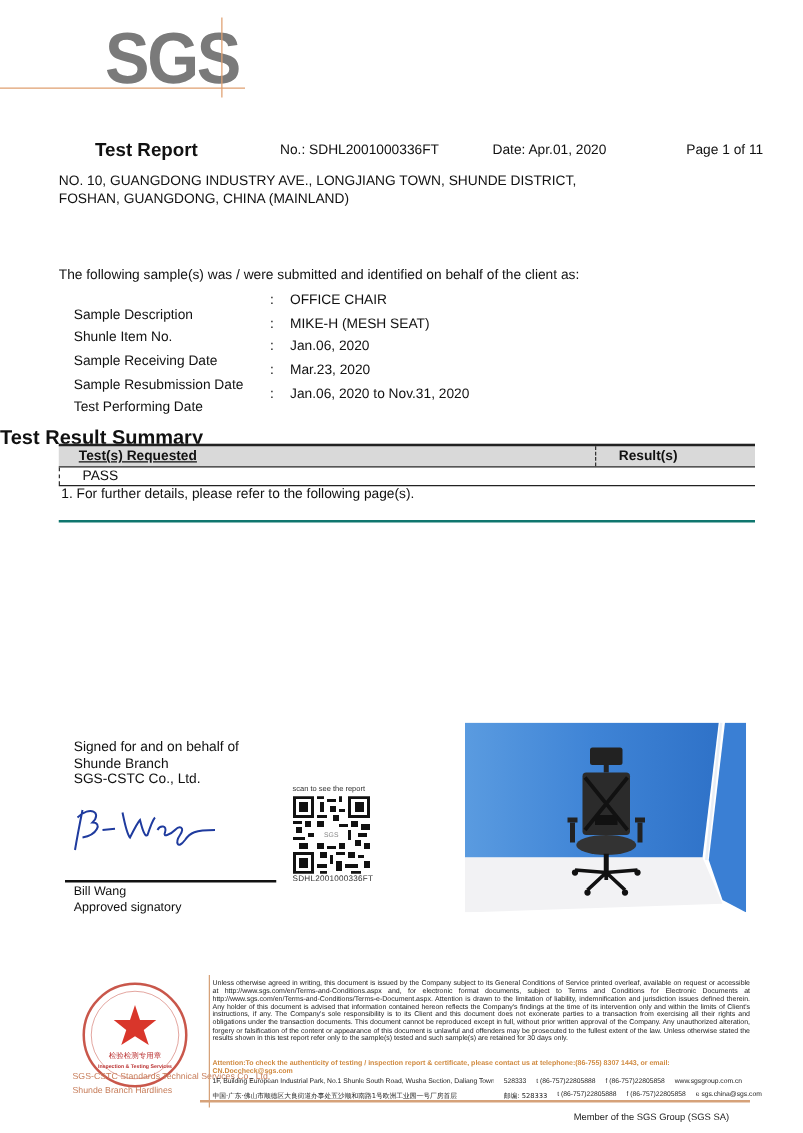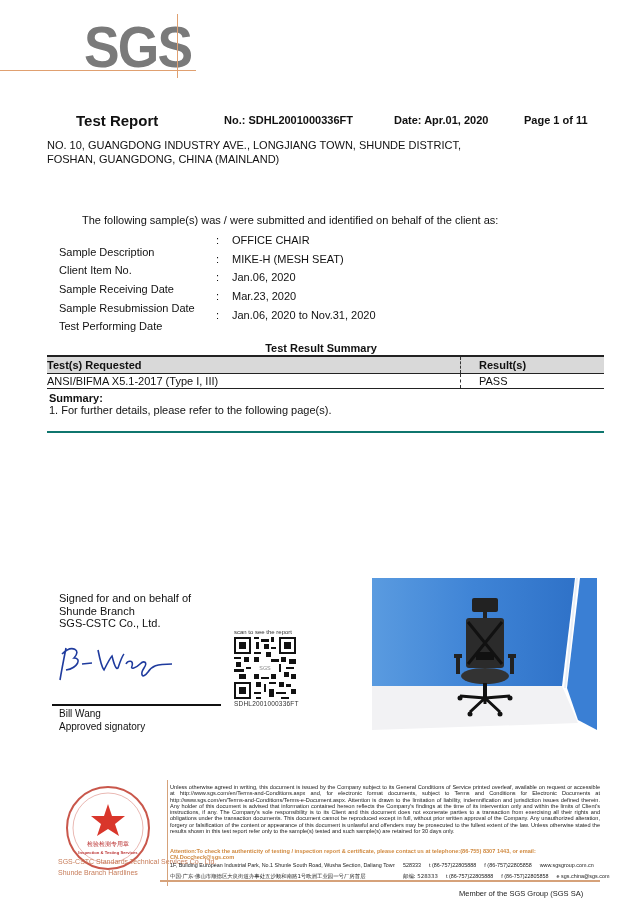--- a/index.html
+++ b/index.html
@@ -4,35 +4,35 @@
 <style>
   html,body{margin:0;padding:0;background:#fff;}
   body{width:642px;height:906px;position:relative;overflow:hidden;font-family:"Liberation Sans",sans-serif;color:#111;}
   .abs{position:absolute;}
   
   .logo{left:84px;top:18px;font-family:"Liberation Sans",sans-serif;font-weight:bold;font-size:58px;color:#7a7a7a;letter-spacing:-2px;transform:scaleX(0.92);transform-origin:left top;line-height:1;}
   .logo-hline{left:0;top:70px;width:196px;height:1px;background:#e0a070;}
   .logo-vline{left:177px;top:14px;width:1px;height:64px;background:#e0a070;}
   
   .hdr-title{left:76px;top:112px;font-size:15px;font-weight:bold;}
-  .hdr-no{left:224px;top:114px;font-size:11px;font-weight:bold;}
-  .hdr-date{left:394px;top:114px;font-size:11px;font-weight:bold;}
-  .hdr-page{left:524px;top:114px;font-size:11px;font-weight:bold;}
+  .hdr-no{left:224px;top:114px;font-size:11px;font-weight:normal;}
+  .hdr-date{left:394px;top:114px;font-size:11px;font-weight:normal;}
+  .hdr-page{left:549px;top:114px;font-size:11px;font-weight:normal;}
   .client{left:47px;top:138px;font-size:11px;line-height:14px;}
-  .intro{left:47px;top:214px;font-size:11px;margin-left:35px;}
+  .intro{left:47px;top:214px;font-size:11px;}
   .fields{left:59px;top:231px;font-size:11px;}
   .field-row{display:flex;height:18.6px;align-items:center;}
   .field-label{width:157px;margin-top:23px;}
   .field-colon{width:16px;}
   
-  .tbl-title{left:0;width:642px;top:342px;text-align:center;font-size:11px;font-weight:bold;}
+  .tbl-title{left:0;width:642px;top:342px;text-align:left;font-size:16px;font-weight:bold;}
   .tbl{left:47px;top:355px;width:557px;font-size:11px;}
   .tbl-head{display:flex;background:#d9d9d9;height:16px;align-items:center;border-top:2px solid #222;font-weight:bold;}
   .tbl-row{display:flex;height:14px;align-items:center;border-top:1px solid #222;border-bottom:1.5px solid #222;}
-  .c1{width:413px;padding-left:0;}
+  .c1{width:413px;padding-left:16px;text-decoration:underline;}
   .c2{flex:1;padding-left:18px;border-left:1px dashed #333;height:100%;display:flex;align-items:center;}
   .sum-title{font-weight:bold;margin-top:3px;padding-left:2px;}
   .sum-item{padding-left:2px;padding-bottom:15px;border-bottom:2px solid #0f766e;}
   
   .signed{left:59px;top:592px;font-size:11px;line-height:12.5px;}
   .sig{left:56px;top:640px;}
   .sig-line{left:52px;top:704px;width:169px;height:1.5px;background:#111;}
   .signer{left:59px;top:707px;font-size:10px;line-height:13px;}
   
   .qr-cap{left:234px;top:629px;font-size:6px;color:#333;}
@@ -71,21 +71,21 @@
 </div>
 
 <div class="abs intro">The following sample(s) was / were submitted and identified on behalf of the client as:</div>
 <div class="abs fields">
   <div class="field-row">
     <span class="field-label">Sample Description</span>
     <span class="field-colon">:</span>
     <span>OFFICE CHAIR</span>
   </div>
   <div class="field-row">
-    <span class="field-label">Client Item No.</span>
+    <span class="field-label">Shunle Item No.</span>
     <span class="field-colon">:</span>
     <span>MIKE-H (MESH SEAT)</span>
   </div>
   <div class="field-row">
     <span class="field-label">Sample Receiving Date</span>
     <span class="field-colon">:</span>
     <span>Jan.06, 2020</span>
   </div>
   <div class="field-row">
     <span class="field-label">Sample Resubmission Date</span>
@@ -99,24 +99,22 @@
   </div>
 </div>
 
 <div class="abs tbl-title">Test Result Summary</div>
 <div class="abs tbl">
   <div class="tbl-head">
     <div class="c1">Test(s) Requested</div>
     <div class="c2">Result(s)</div>
   </div>
   <div class="tbl-row">
-    <div class="c1">ANSI/BIFMA X5.1-2017 (Type I, III)</div>
     <div class="c2">PASS</div>
   </div>
-  <div class="sum-title">Summary:</div>
   <div class="sum-item">1.  For further details, please refer to the following page(s).</div>
 </div>
 
 <div class="abs signed">
   <div>Signed for and on behalf of</div>
   <div>Shunde Branch</div>
   <div>SGS-CSTC Co., Ltd.</div>
 </div>
 <svg class="abs sig" width="120" height="45" viewBox="0 0 120 45">
   <path d="M10 8 C8 18 6 28 4 40 M6 14 C16 4 26 10 18 18 C26 18 22 28 10 30" stroke="#1f3b9e" stroke-width="1.6" fill="none"></path>

